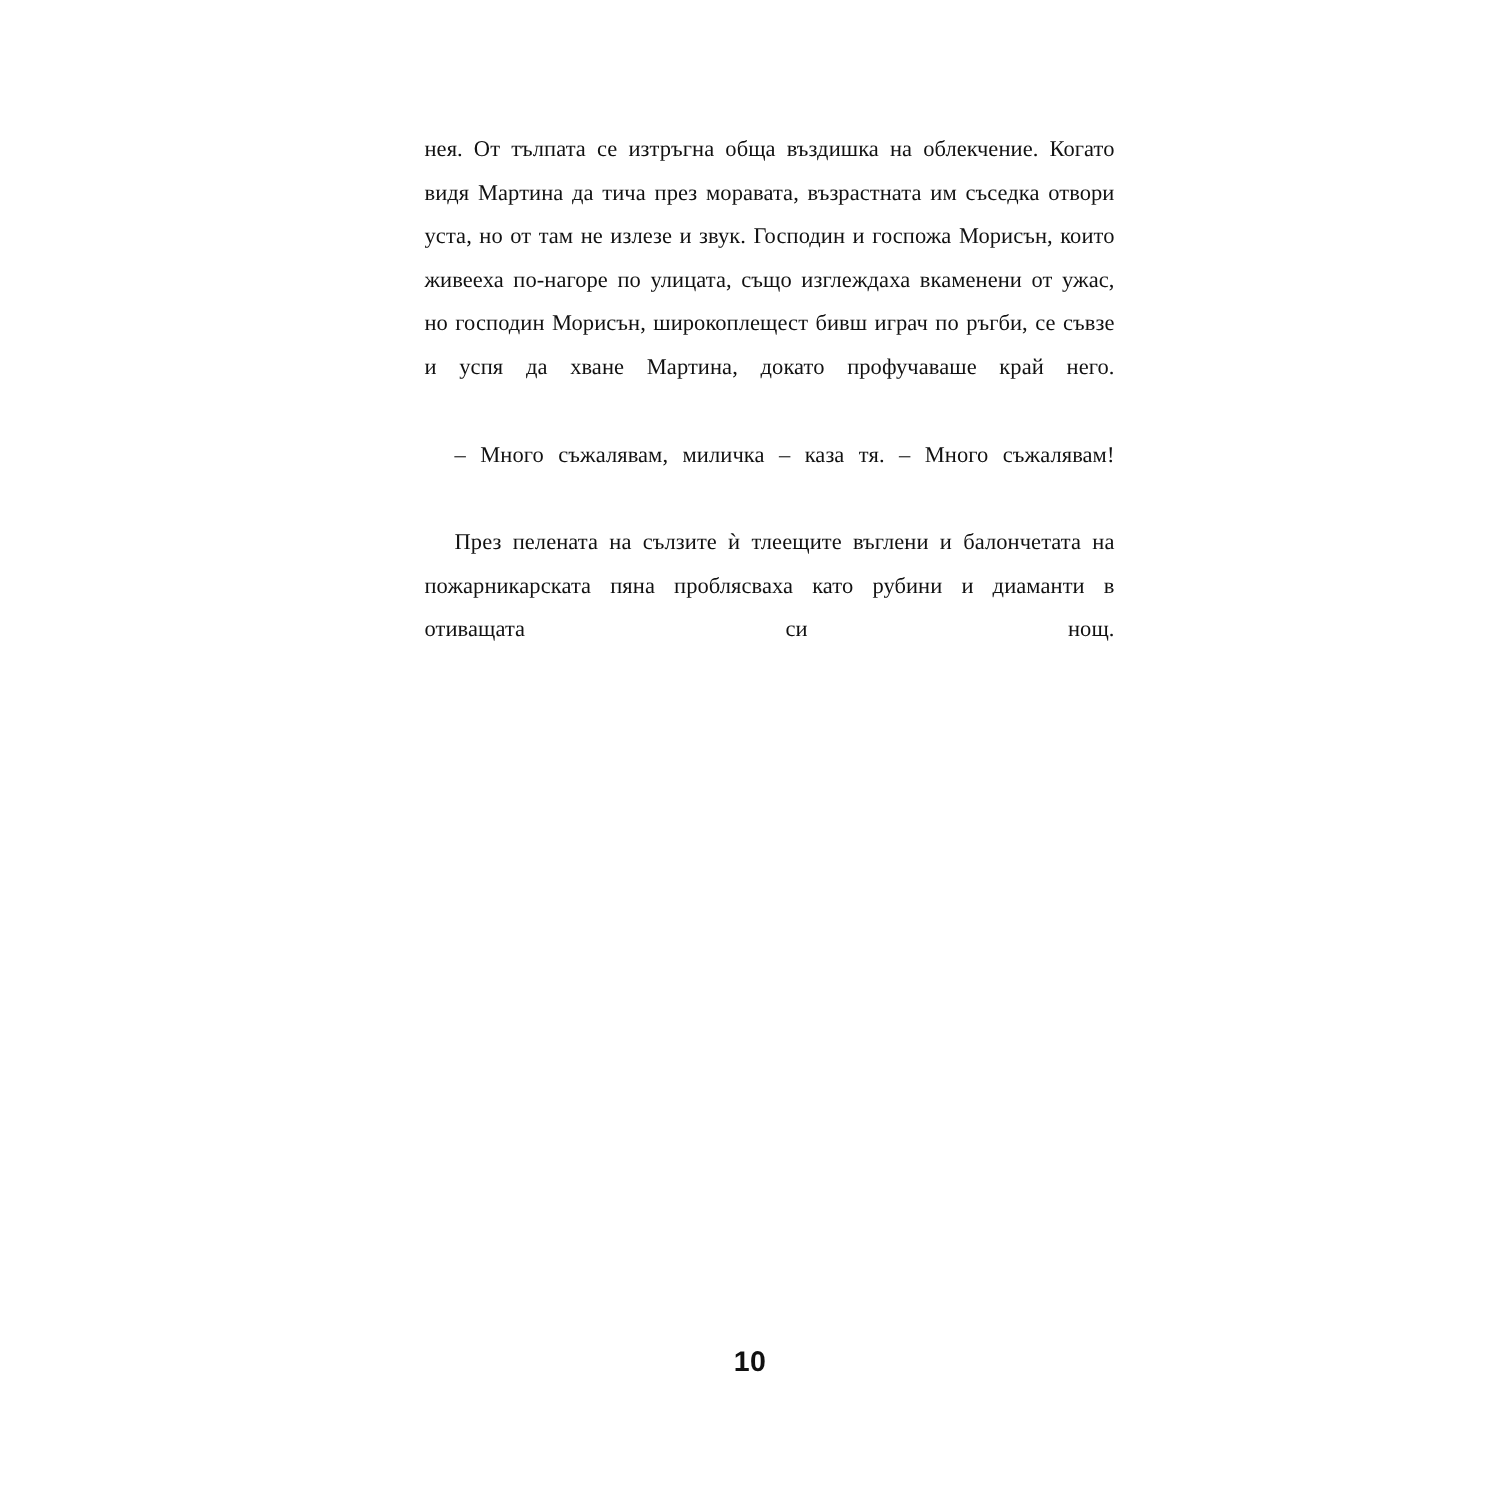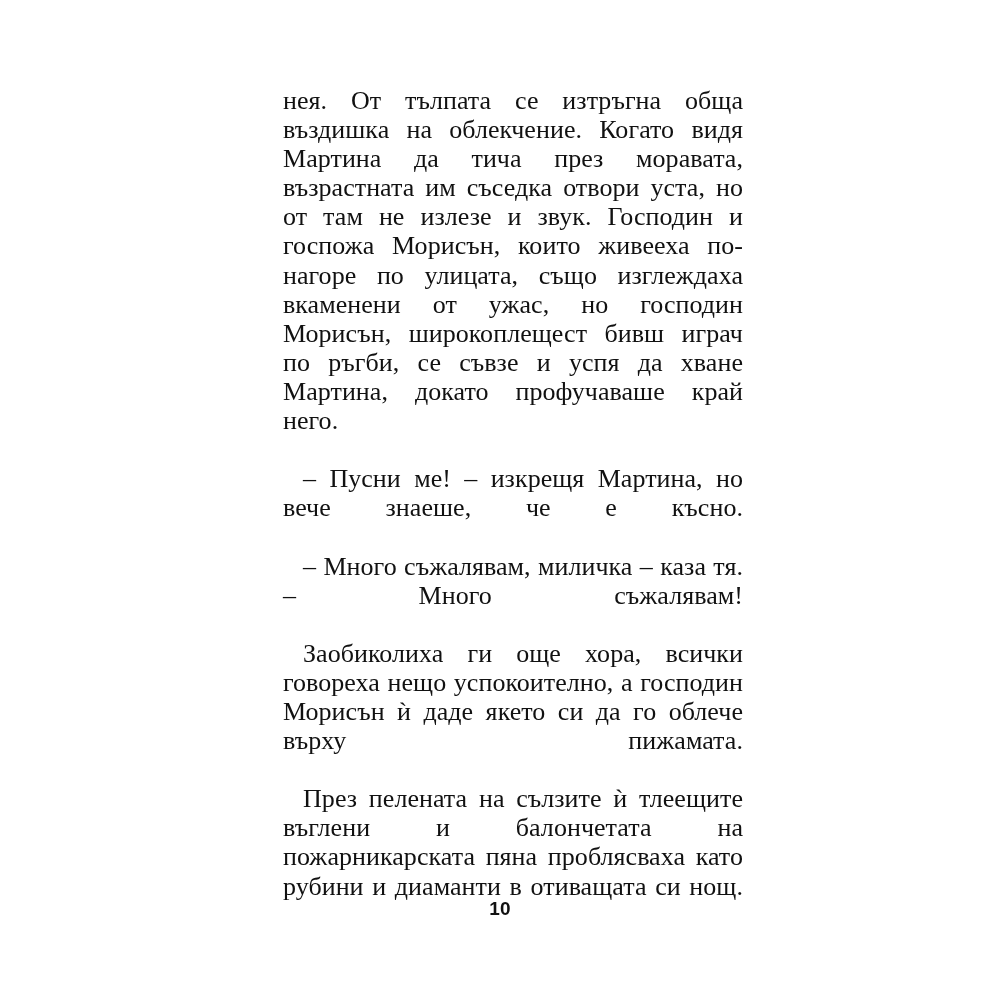--- a/index.html
+++ b/index.html
@@ -31,21 +31,21 @@
     position: absolute;
     left: 283px;
     top: 86px;
     width: 460px;
   }
 
   .para {
     margin: 0;
     text-align: justify;
     text-justify: inter-word;
-    font-size: 26px;
+    font-size: 15px;
     line-height: 29.1px;
     color: #111111;
     hyphens: manual;
     -webkit-hyphens: manual;
     letter-spacing: 0.05px;
     word-spacing: 0.2px;
   }
 
   .para.indent {
     text-indent: 20px;
@@ -71,22 +71,20 @@
     letter-spacing: 0.3px;
   }
 </style>
 </head>
 <body>
 
 <div class="page">
 
   <div class="text-block">
     <p class="para">нея. От тълпата се изтръгна обща въздишка на облекчение. Когато видя Мартина да тича през моравата, възрастната им съседка отвори уста, но от там не излезе и звук. Господин и госпожа Морисън, които живееха по-нагоре по улицата, също изглеждаха вкаменени от ужас, но господин Морисън, широкоплещест бивш играч по ръгби, се съвзе и успя да хване Мартина, докато профучаваше край него.</p>
-    <p class="para indent">– Пусни ме! – изкрещя Мартина, но вече знаеше, че е късно.</p>
     <p class="para indent">– Много съжалявам, миличка – каза тя. – Много съжалявам!</p>
-    <p class="para indent">Заобиколиха ги още хора, всички говореха нещо успокоително, а господин Морисън ѝ даде якето си да го облече върху пижамата.</p>
     <p class="para indent">През пелената на сълзите ѝ тлеещите въглени и балончетата на пожарникарската пяна проблясваха като рубини и диаманти в отиващата си нощ.</p>
 
   </div>
 
   <div class="page-number">10</div>
 
 </div>
 
 </body></html>

